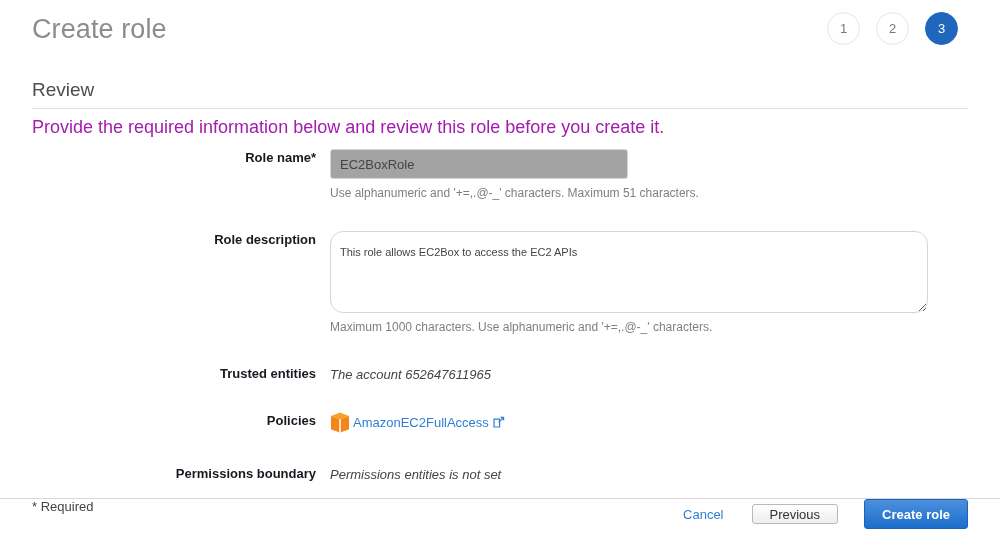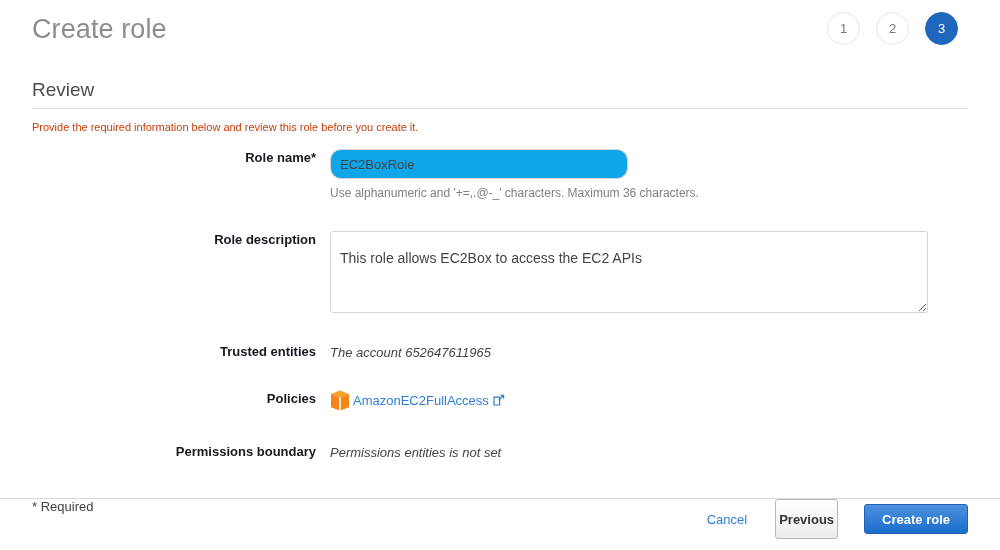--- a/index.html
+++ b/index.html
@@ -68,22 +68,22 @@
   .section-title {
     font-size: 19px;
     font-weight: normal;
     color: #4d4d4d;
     margin: 14px 0 0 0;
     line-height: 24px;
     padding-bottom: 6px;
     border-bottom: 1px solid #e0e0e0;
   }
   .section-desc {
-    font-size: 11px;
-    color: #c2410c;
+    font-size: 18px;
+    color: #a21caf;
     margin: 10px 0 0 0;
     line-height: 16px;
   }
 
   
   .form {
     margin-top: 14px;
   }
   .form-row {
     display: flex;
@@ -108,38 +108,38 @@
     font-size: 12px;
     color: #7f7f7f;
     line-height: 15px;
     margin-top: 7px;
   }
   .text-input {
     width: 298px;
     height: 30px;
     box-sizing: border-box;
     border: 1px solid #d5d5d5;
-    border-radius: 11px;
+    border-radius: 3px;
     padding: 4px 9px;
     font-family: "Liberation Sans", sans-serif;
     font-size: 13px;
     color: #444444;
-    background: #0ea5e9;
+    background: #a3a3a3;
     outline: none;
     line-height: 20px;
   }
   .textarea-input {
     width: 598px;
     height: 82px;
     box-sizing: border-box;
     border: 1px solid #d5d5d5;
-    border-radius: 3px;
-    padding: 18px 9px;
+    border-radius: 13px;
+    padding: 12px 9px;
     font-family: "Liberation Sans", sans-serif;
-    font-size: 14px;
+    font-size: 11px;
     color: #444444;
     background: #ffffff;
     outline: none;
     resize: vertical;
     line-height: 17px;
     display: block;
   }
   .static-value {
     font-size: 13px;
     color: #444444;
@@ -216,26 +216,26 @@
     line-height: 1;
   }
   .btn-link {
     background: none;
     border: none;
     color: #2e7fd4;
     padding: 4px 2px;
     font-size: 13px;
   }
   .btn-secondary {
-    height: 40px;
-    padding: 0 3px;
+    height: 20px;
+    padding: 0 17px;
     color: #333333;
     border: 1px solid #b8b8b8;
     background: linear-gradient(to bottom, #ffffff 0%, #ededed 100%);
-    font-weight: bold;
+    font-weight: normal;
   }
   .btn-primary {
     height: 30px;
     padding: 0 17px;
     color: #ffffff;
     border: 1px solid #1e63b8;
     background: linear-gradient(to bottom, #4d90dd 0%, #1b6dcc 100%);
     font-weight: bold;
   }
 </style>
@@ -261,28 +261,29 @@
 <div class="section">
   <h2 class="section-title">Review</h2>
   <p class="section-desc">Provide the required information below and review this role before you create it.</p>
 
   <div class="form">
 
     <div class="form-row row-rolename">
       <div class="form-label">Role name*</div>
       <div class="form-control">
         <input class="text-input" type="text" value="EC2BoxRole" style="">
-        <div class="hint">Use alphanumeric and '+=,.@-_' characters. Maximum 36 characters.</div>
+        <div class="hint">Use alphanumeric and '+=,.@-_' characters. Maximum 51 characters.</div>
       </div>
     </div>
 
     <div class="form-row row-roledesc">
       <div class="form-label">Role description</div>
       <div class="form-control">
         <textarea class="textarea-input" style="">This role allows EC2Box to access the EC2 APIs</textarea>
+        <div class="hint">Maximum 1000 characters. Use alphanumeric and '+=,.@-_' characters.</div>
       </div>
     </div>
 
     <div class="form-row row-trusted">
       <div class="form-label">Trusted entities</div>
       <div class="form-control">
         <div class="static-value">The account 652647611965</div>
       </div>
     </div>
 

